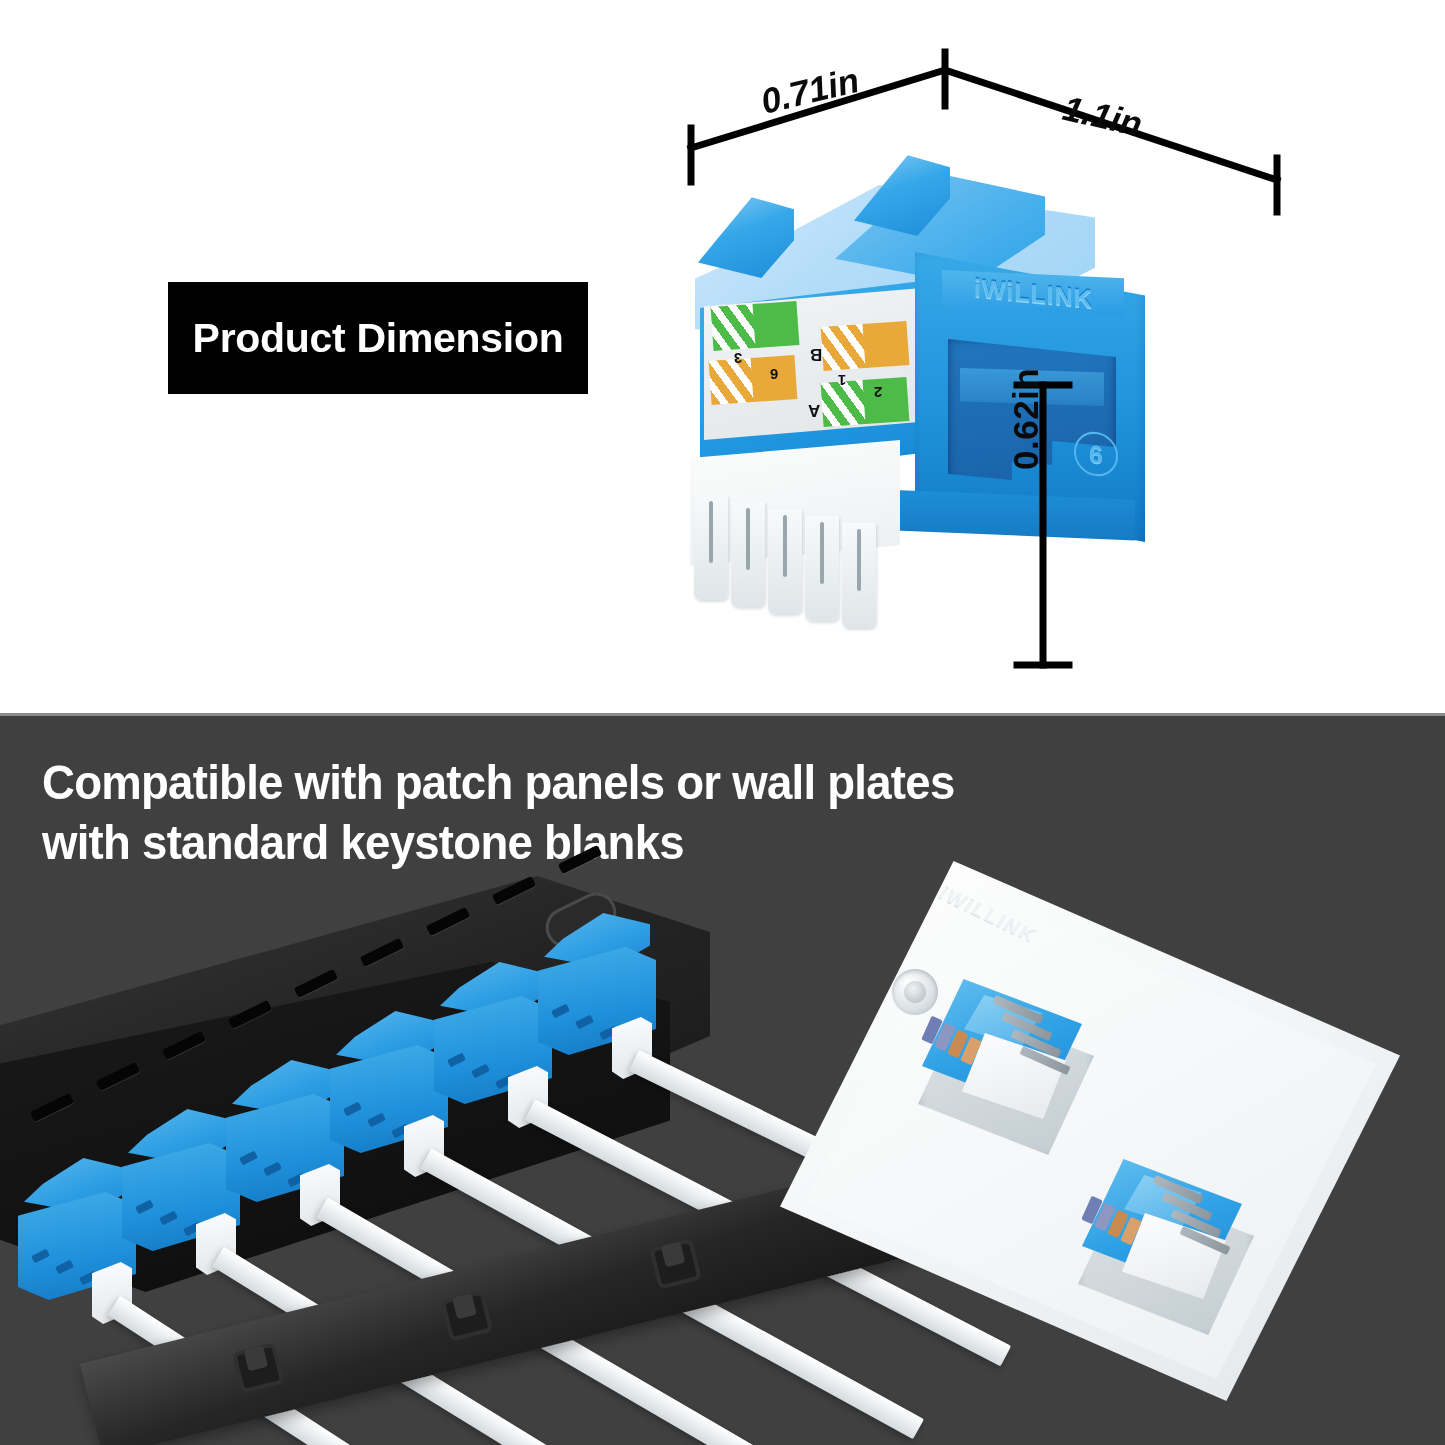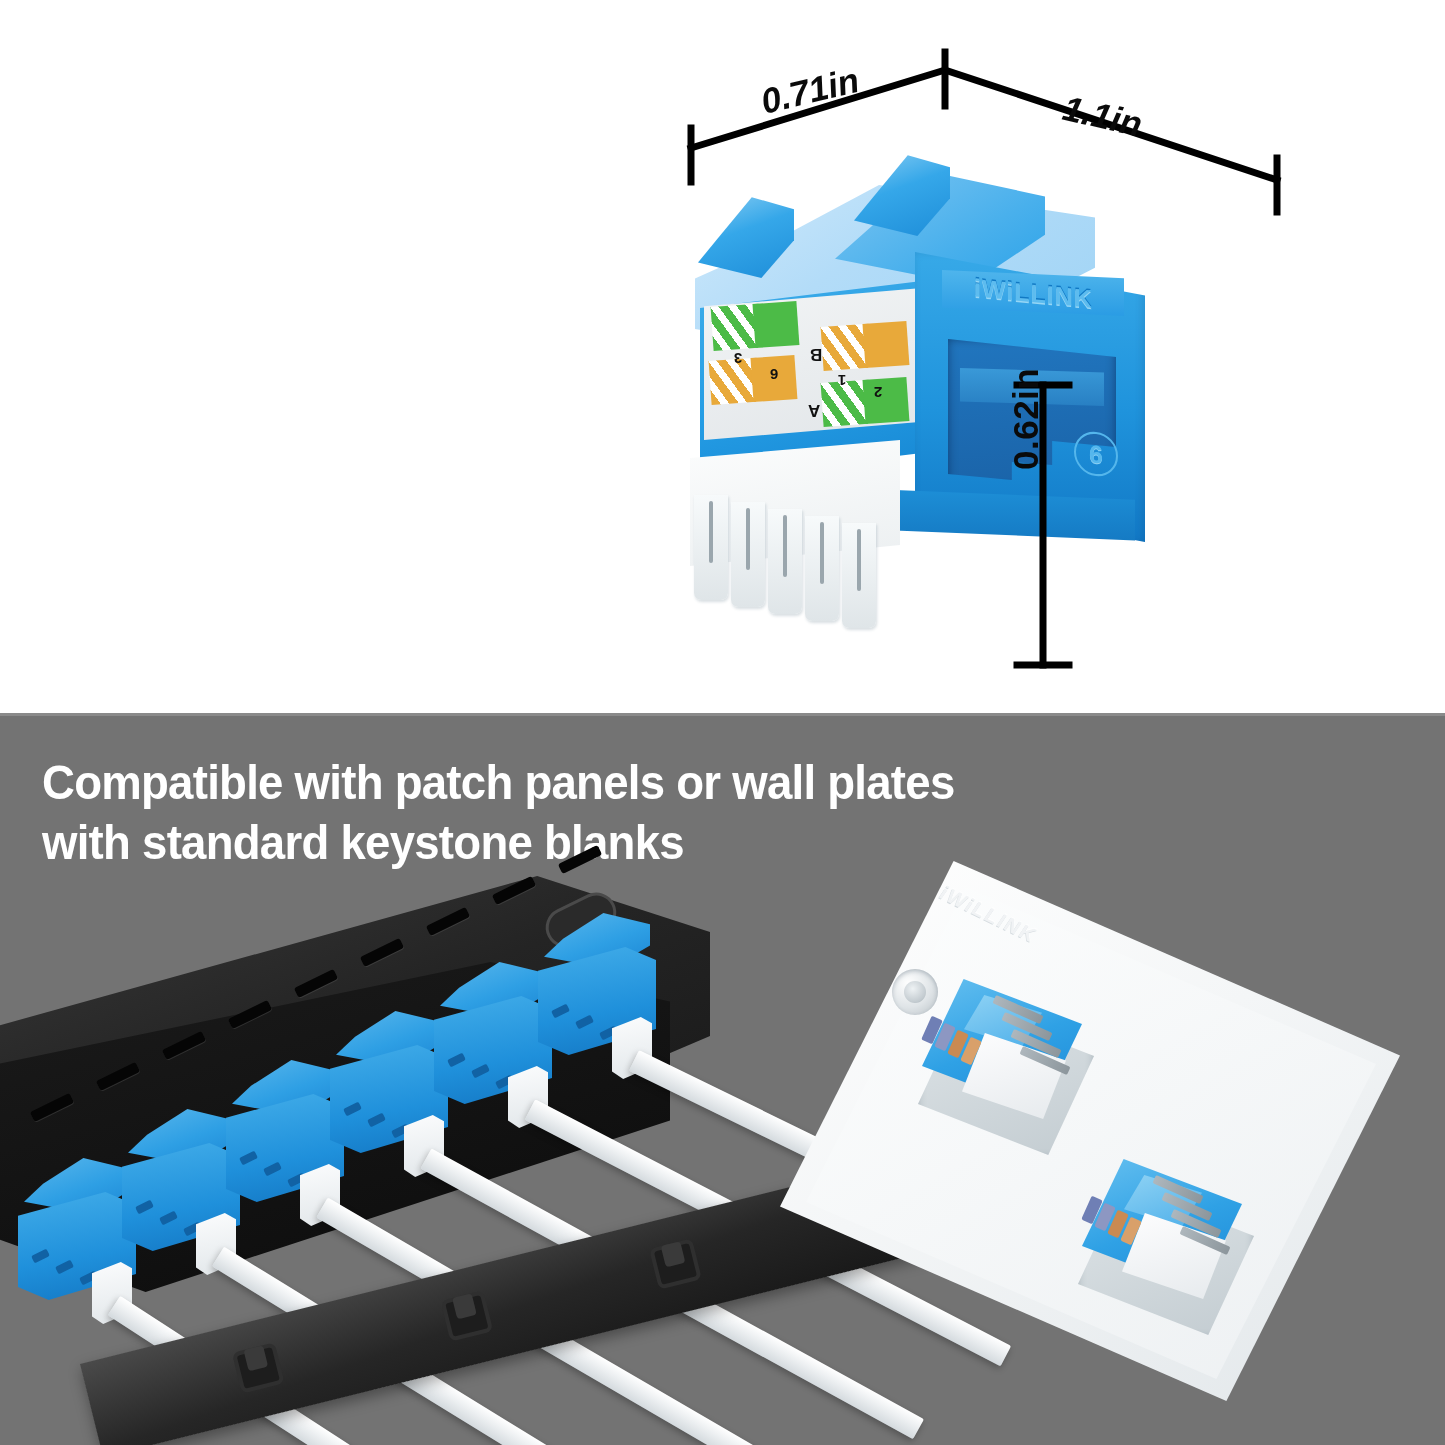--- a/index.html
+++ b/index.html
@@ -168,21 +168,21 @@
   
   #jack-foot {
     left:235px; top:350px; width:240px; height:70px;
     background:linear-gradient(180deg,#1d8ed6 0%,#1273bd 100%);
     clip-path:polygon(0% 0%, 100% 14%, 100% 72%, 0% 58%);
   }
 
   
   #bottom-panel {
     position:absolute; left:0; top:713px; width:1445px; height:732px;
-    background:#737373; overflow:hidden;
+    background:#404040; overflow:hidden;
     border-top:3px solid #8a8a8a;
   }
   #headline {
     position:absolute; left:42px; top:36px; width:1080px;
     color:#ffffff; font-size:49px; font-weight:bold;
     line-height:1.23; letter-spacing:-0.8px;
     transform:scaleX(.93); transform-origin:left top;
   }
   #headline .hl-line { display:block; }
 
@@ -320,20 +320,23 @@
     background:linear-gradient(90deg,#aeb7bd 0%,#8c969c 100%);
     border-radius:2px; transform:rotate(24deg);
   }
   .wp-wire-win { position:absolute; width:12px; height:26px; border-radius:2px; transform:rotate(24deg); }
 </style>
 </head>
 <body>
 
 <div id="top-panel">
 
+  <div id="dimension-banner">
+    <span id="dimension-banner-label">Product Dimension</span>
+  </div>
 
   <div id="jack-figure">
 
     <div class="shp" id="jack-top-plate"></div>
     <div class="shp" id="jack-top-spine"></div>
 
     <div class="shp latch-tab" id="latch-tab-left"></div>
     <div class="shp latch-tab" id="latch-tab-right"></div>
 
     <div class="shp" id="jack-front-face"></div>

